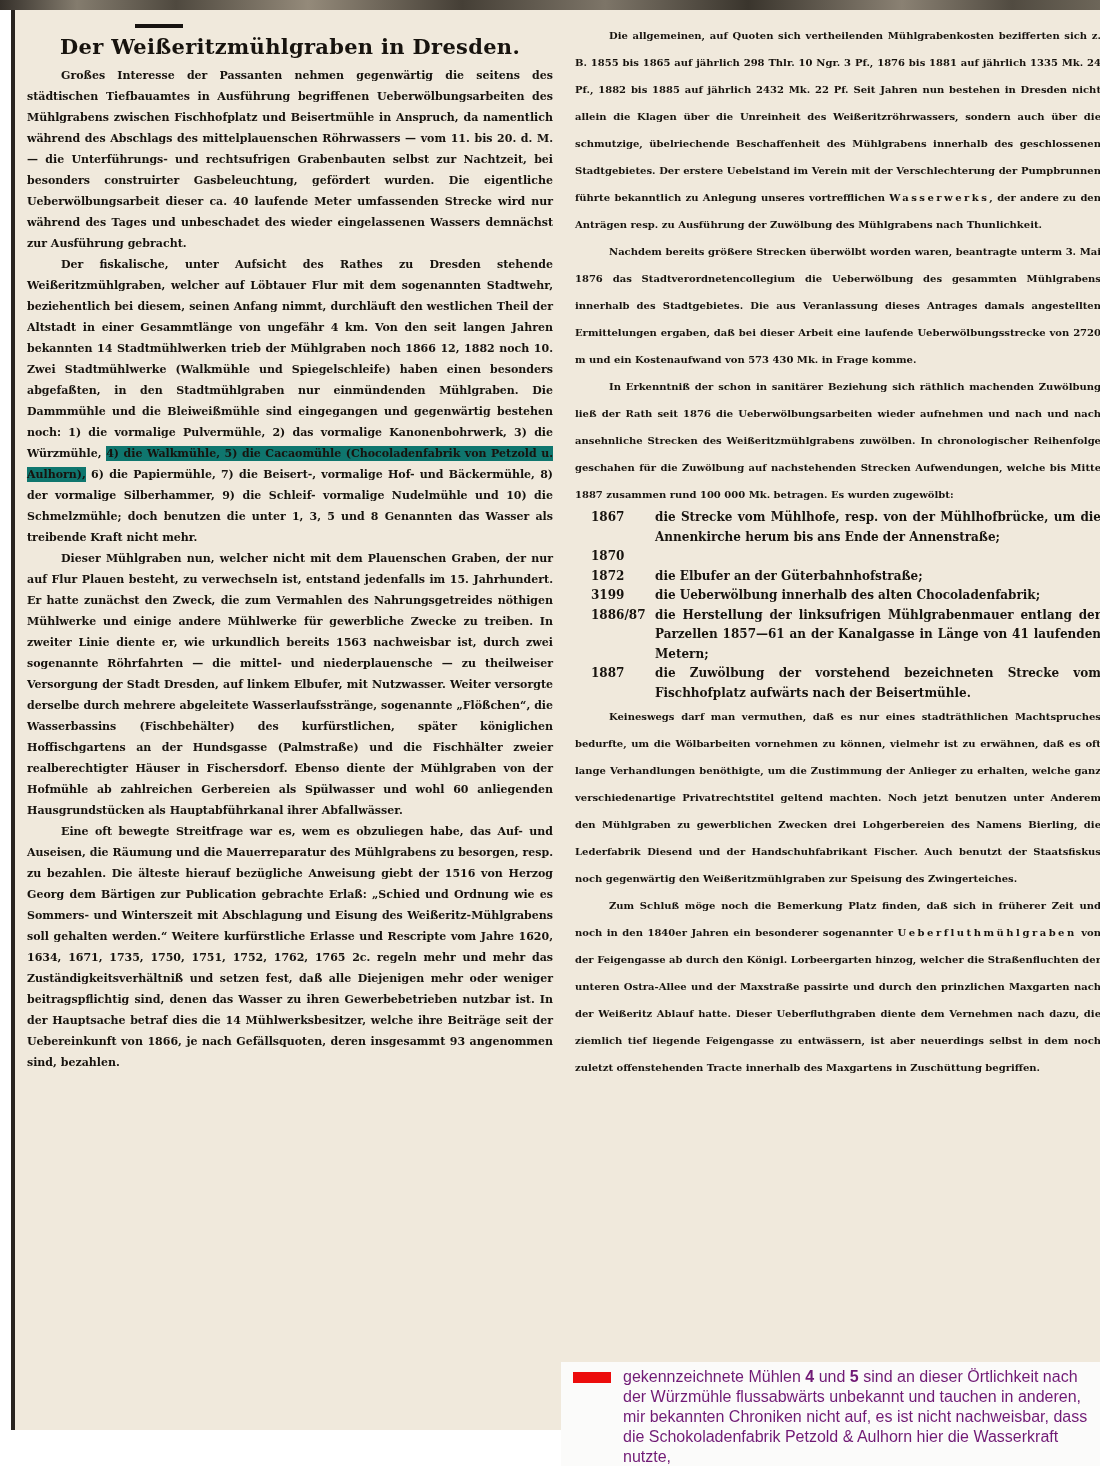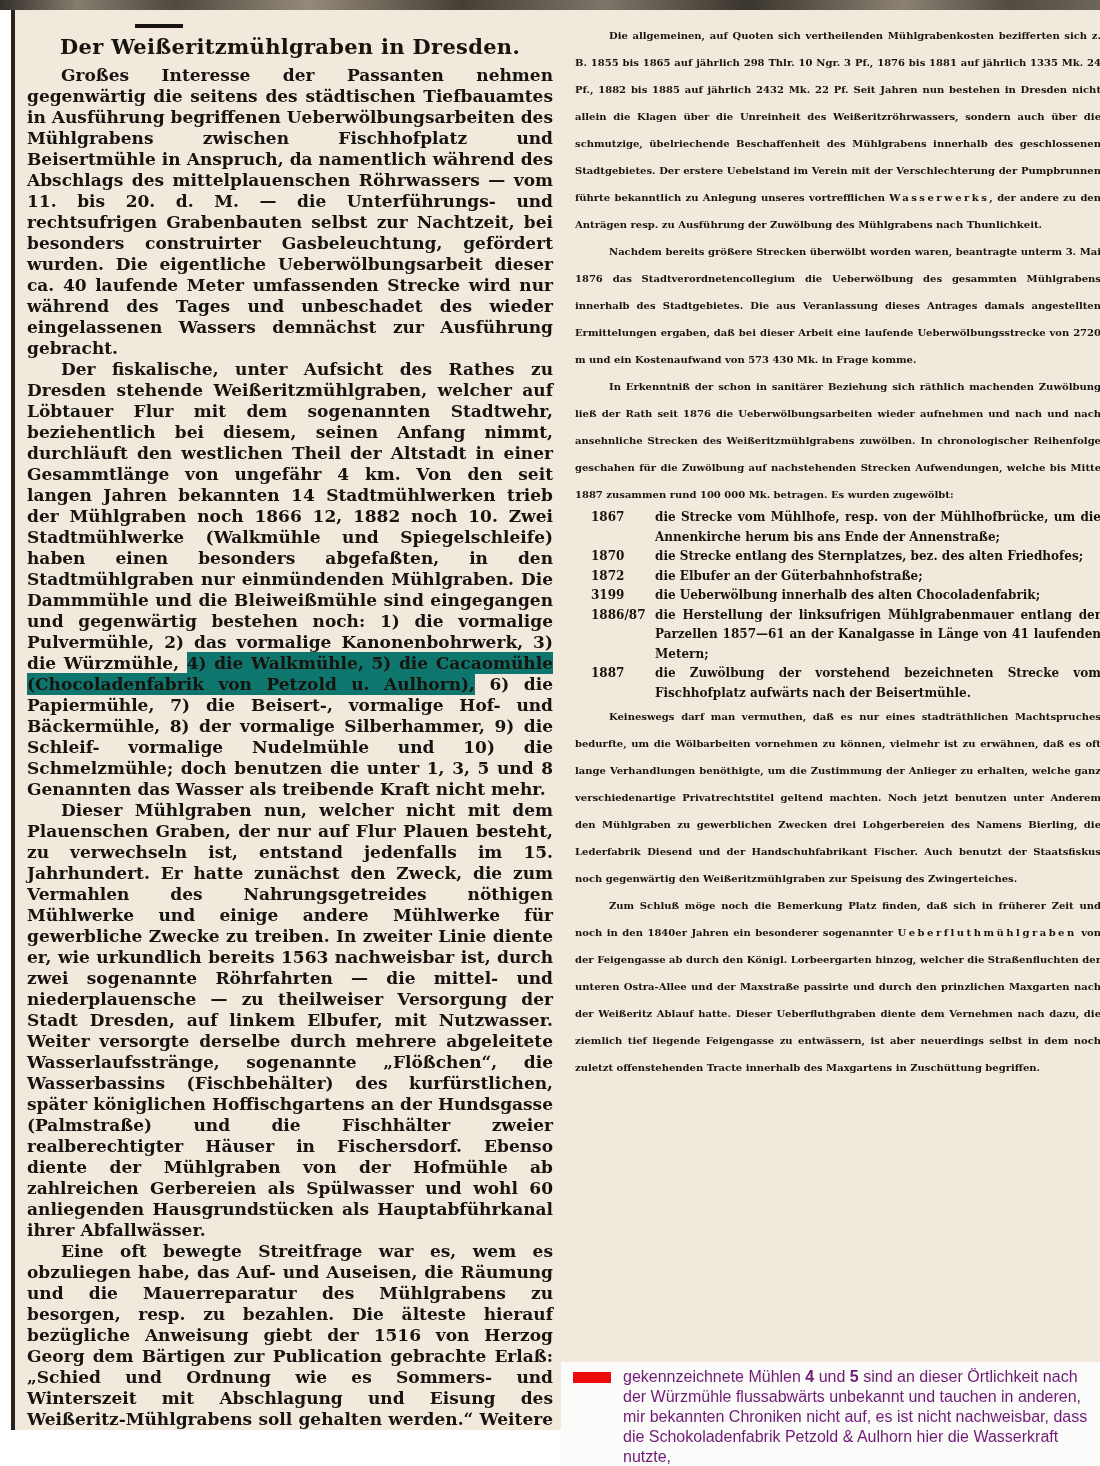--- a/index.html
+++ b/index.html
@@ -8,21 +8,21 @@
   .top-edge{position:absolute;top:0;left:0;width:1100px;height:10px;
     background:linear-gradient(90deg,#35302a 0%,#847c6e 7%,#4f493f 16%,#948a7a 28%,#453f36 42%,#7d7568 55%,#3a352d 68%,#8a8173 82%,#514b41 92%,#6d6659 100%);}
   .cols{position:absolute;top:10px;left:11px;display:flex;align-items:flex-start;}
   .col{box-sizing:border-box;background:#f0e9dc;color:#17130e;}
   .col.left{width:550px;height:1420px;padding:6px 8px 0 12px;border-left:4px solid #292420;overflow:hidden;}
   .rightwrap{width:550px;}
   .col.right{width:550px;height:1352px;padding:12px 10px 0 14px;overflow:hidden;}
   .title-rule{width:48px;height:4px;background:#171310;margin:8px 0 6px 108px;}
   h1.title{font-size:21px;font-weight:bold;text-align:center;margin:2px 26px 6px 26px;letter-spacing:.3px;}
   .para{margin:0;text-indent:34px;text-align:justify;font-weight:bold;hyphens:auto;-webkit-hyphens:auto;}
-  .col.left .para{font-size:17px;line-height:21px;}
+  .col.left .para{font-size:11px;line-height:21px;}
   .col.right .para{font-size:10px;line-height:27px;}
   .seg-highlight{background:#0f766e;box-decoration-break:clone;-webkit-box-decoration-break:clone;padding:1px 0;}
   .seg-spaced{letter-spacing:2.5px;}
   .vault-list{margin:0 0 0 16px;}
   .vault-item{display:flex;font-weight:bold;font-size:12px;line-height:19.5px;}
   .vault-year{flex:0 0 auto;min-width:56px;margin-right:8px;white-space:nowrap;}
   .vault-text{flex:1;text-align:justify;hyphens:auto;-webkit-hyphens:auto;}
   .annotation{box-sizing:border-box;width:550px;height:104px;background:#fbfbfa;display:flex;gap:12px;
     padding:5px 6px 0 12px;font-family:"Liberation Sans",sans-serif;color:#701a75;}
   .marker{flex:0 0 38px;height:11px;margin-top:5px;background:#ec0c0c;}
@@ -55,21 +55,20 @@
             <p class="para"><span>Nachdem bereits größere Strecken überwölbt worden waren, beantragte unterm 3. Mai 1876 das Stadtverordnetencollegium die Ueberwölbung des gesammten Mühlgrabens innerhalb des Stadtgebietes. Die aus Veranlassung dieses Antrages damals angestellten Ermittelungen ergaben, daß bei dieser Arbeit eine laufende Ueberwölbungsstrecke von 2720 m und ein Kostenaufwand von 573 430 Mk. in Frage komme.</span></p>
             <p class="para"><span>In Erkenntniß der schon in sanitärer Beziehung sich räthlich machenden Zuwölbung ließ der Rath seit 1876 die Ueberwölbungsarbeiten wieder aufnehmen und nach und nach ansehnliche Strecken des Weißeritzmühlgrabens zuwölben. In chronologischer Reihenfolge geschahen für die Zuwölbung auf nachstehenden Strecken Aufwendungen, welche bis Mitte 1887 zusammen rund 100 000 Mk. betragen. Es wurden zugewölbt:</span></p>
           </div>
         <div id="vaultList" class="vault-list">
             <div class="vault-item">
               <span class="vault-year">1867</span>
               <span class="vault-text">die Strecke vom Mühlhofe, resp. von der Mühlhofbrücke, um die Annenkirche herum bis ans Ende der Annenstraße;</span>
             </div>
             <div class="vault-item">
               <span class="vault-year">1870</span>
-              <span class="vault-text">die Strecke entlang des Sternplatzes, bez. des alten Friedhofes;</span>
             </div>
             <div class="vault-item">
               <span class="vault-year">1872</span>
               <span class="vault-text">die Elbufer an der Güterbahnhofstraße;</span>
             </div>
             <div class="vault-item">
               <span class="vault-year">3199</span>
               <span class="vault-text">die Ueberwölbung innerhalb des alten Chocoladenfabrik;</span>
             </div>
             <div class="vault-item">

